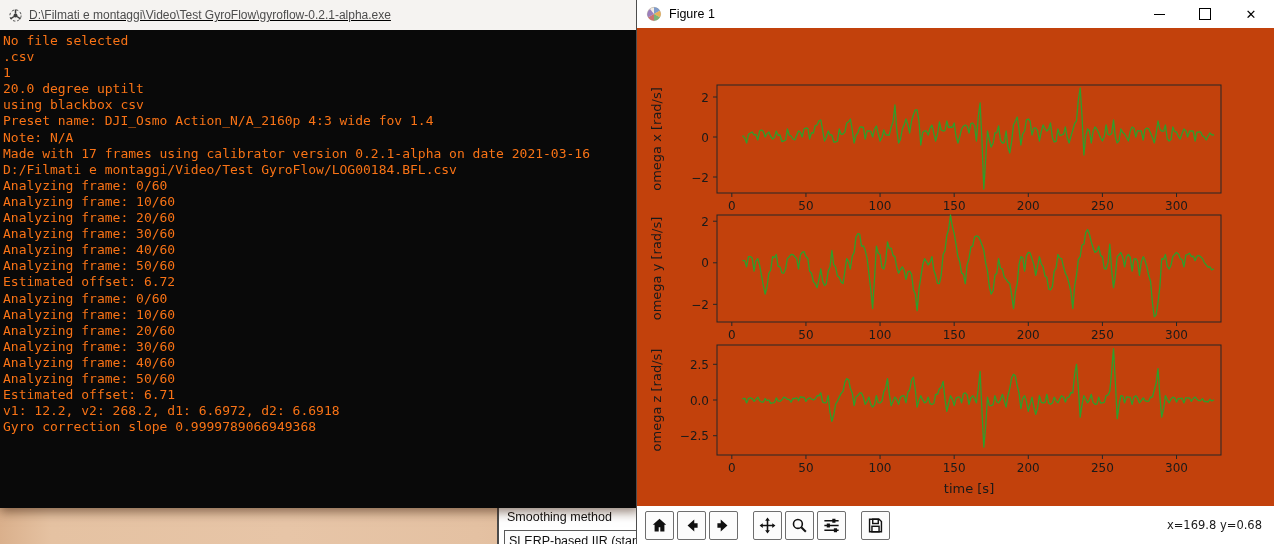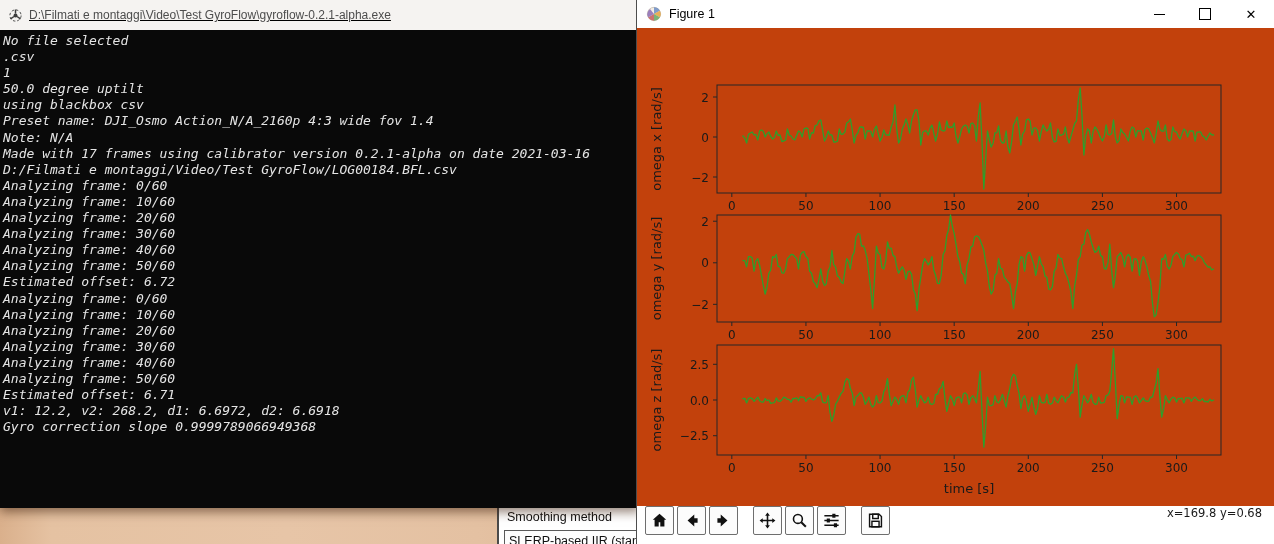--- a/index.html
+++ b/index.html
@@ -19,21 +19,21 @@
   
   #console{position:absolute;left:0;top:0;width:640px;height:508px;
     box-shadow:0 4px 10px rgba(60,30,10,.55);}
   #console-titlebar{position:absolute;left:0;top:0;right:0;height:30px;background:#f5f3f1;
     display:flex;align-items:center;text-decoration:underline;}
   #console-icon{width:15px;height:15px;margin:0 6px 0 8px;color:#3c3c3c;flex:0 0 auto;}
   #console-title{font-size:12px;color:#4d4d4d;white-space:nowrap;overflow:hidden;}
   #console-body{position:absolute;left:0;top:30px;right:0;bottom:0;background:#090909;
     overflow:hidden;padding:3px 0 0 3px;cursor:text;}
   .cline{font-family:"DejaVu Sans Mono","Liberation Mono",monospace;
-    font-size:13px;line-height:16.1px;color:#e5e5e5;white-space:pre;font-style:italic;}
+    font-size:13px;line-height:16.1px;color:#f97316;white-space:pre;}
 
   
   #figure{position:absolute;left:636px;top:0;width:638px;height:544px;background:#c2410c;
     border-left:1px solid #4d4d4d;box-sizing:border-box;}
   #fig-titlebar{position:absolute;left:0;top:0;right:0;height:28px;background:#ffffff;
     display:flex;align-items:center;}
   #mpl-logo{width:16px;height:16px;margin:0 7px 0 9px;flex:0 0 auto;}
   #fig-title{font-size:12.5px;color:#000;}
   #fig-buttons{margin-left:auto;display:flex;height:100%;}
   .winbtn{width:46px;height:28px;display:flex;align-items:center;justify-content:center;cursor:default;}
@@ -41,21 +41,21 @@
   #btn-max span{display:block;width:10px;height:10px;border:1px solid #000;}
   #btn-close span{font-size:13px;color:#000;line-height:13px;}
 
   #plots{position:absolute;left:0;top:28px;width:637px;height:478px;}
   #plots text{fill:#1a1a1a;}
   .tick{font-family:"DejaVu Sans","Liberation Sans",sans-serif;font-size:12px;}
   .axlabel{font-family:"DejaVu Sans","Liberation Sans",sans-serif;font-size:13px;}
 
   
   #toolbar{position:absolute;left:0;top:506px;right:0;height:38px;background:#ffffff;
-    display:flex;}
+    display:flex;align-items:center;}
   .tbtn{width:29px;height:29px;background:#fcfcfc;border:1px solid #6e6e6e;border-radius:2px;
     display:flex;align-items:center;justify-content:center;margin-left:3px;cursor:default;box-sizing:border-box;}
   .tbtn:first-child{margin-left:8px;}
   .tbtn svg{width:19px;height:19px;}
   .tb-gap{width:12px;flex:0 0 auto;}
   #coords{margin-left:auto;margin-right:12px;font-size:11.5px;color:#1a1a1a;
     font-family:"DejaVu Sans","Liberation Sans",sans-serif;}
 </style>
 </head>
 <body>
@@ -81,21 +81,21 @@
           <path d="M14.4 13.6 L20 17.5"></path>
           <circle cx="12" cy="12" r="9" stroke-width="1.4" stroke-dasharray="4 3"></circle>
         </g>
       </svg>
       <span id="console-title">D:\Filmati e montaggi\Video\Test GyroFlow\gyroflow-0.2.1-alpha.exe</span>
     </div>
     <div id="console-body">
         <div class="cline">No file selected</div>
         <div class="cline">.csv</div>
         <div class="cline">1</div>
-        <div class="cline">50.0 degree uptilt</div>
+        <div class="cline">20.0 degree uptilt</div>
         <div class="cline">using blackbox csv</div>
         <div class="cline">Preset name: DJI_Osmo Action_N/A_2160p 4:3 wide fov 1.4</div>
         <div class="cline">Note: N/A</div>
         <div class="cline">Made with 17 frames using calibrator version 0.2.1-alpha on date 2021-03-16</div>
         <div class="cline">D:/Filmati e montaggi/Video/Test GyroFlow/LOG00184.BFL.csv</div>
         <div class="cline">Analyzing frame: 0/60</div>
         <div class="cline">Analyzing frame: 10/60</div>
         <div class="cline">Analyzing frame: 20/60</div>
         <div class="cline">Analyzing frame: 30/60</div>
         <div class="cline">Analyzing frame: 40/60</div>

